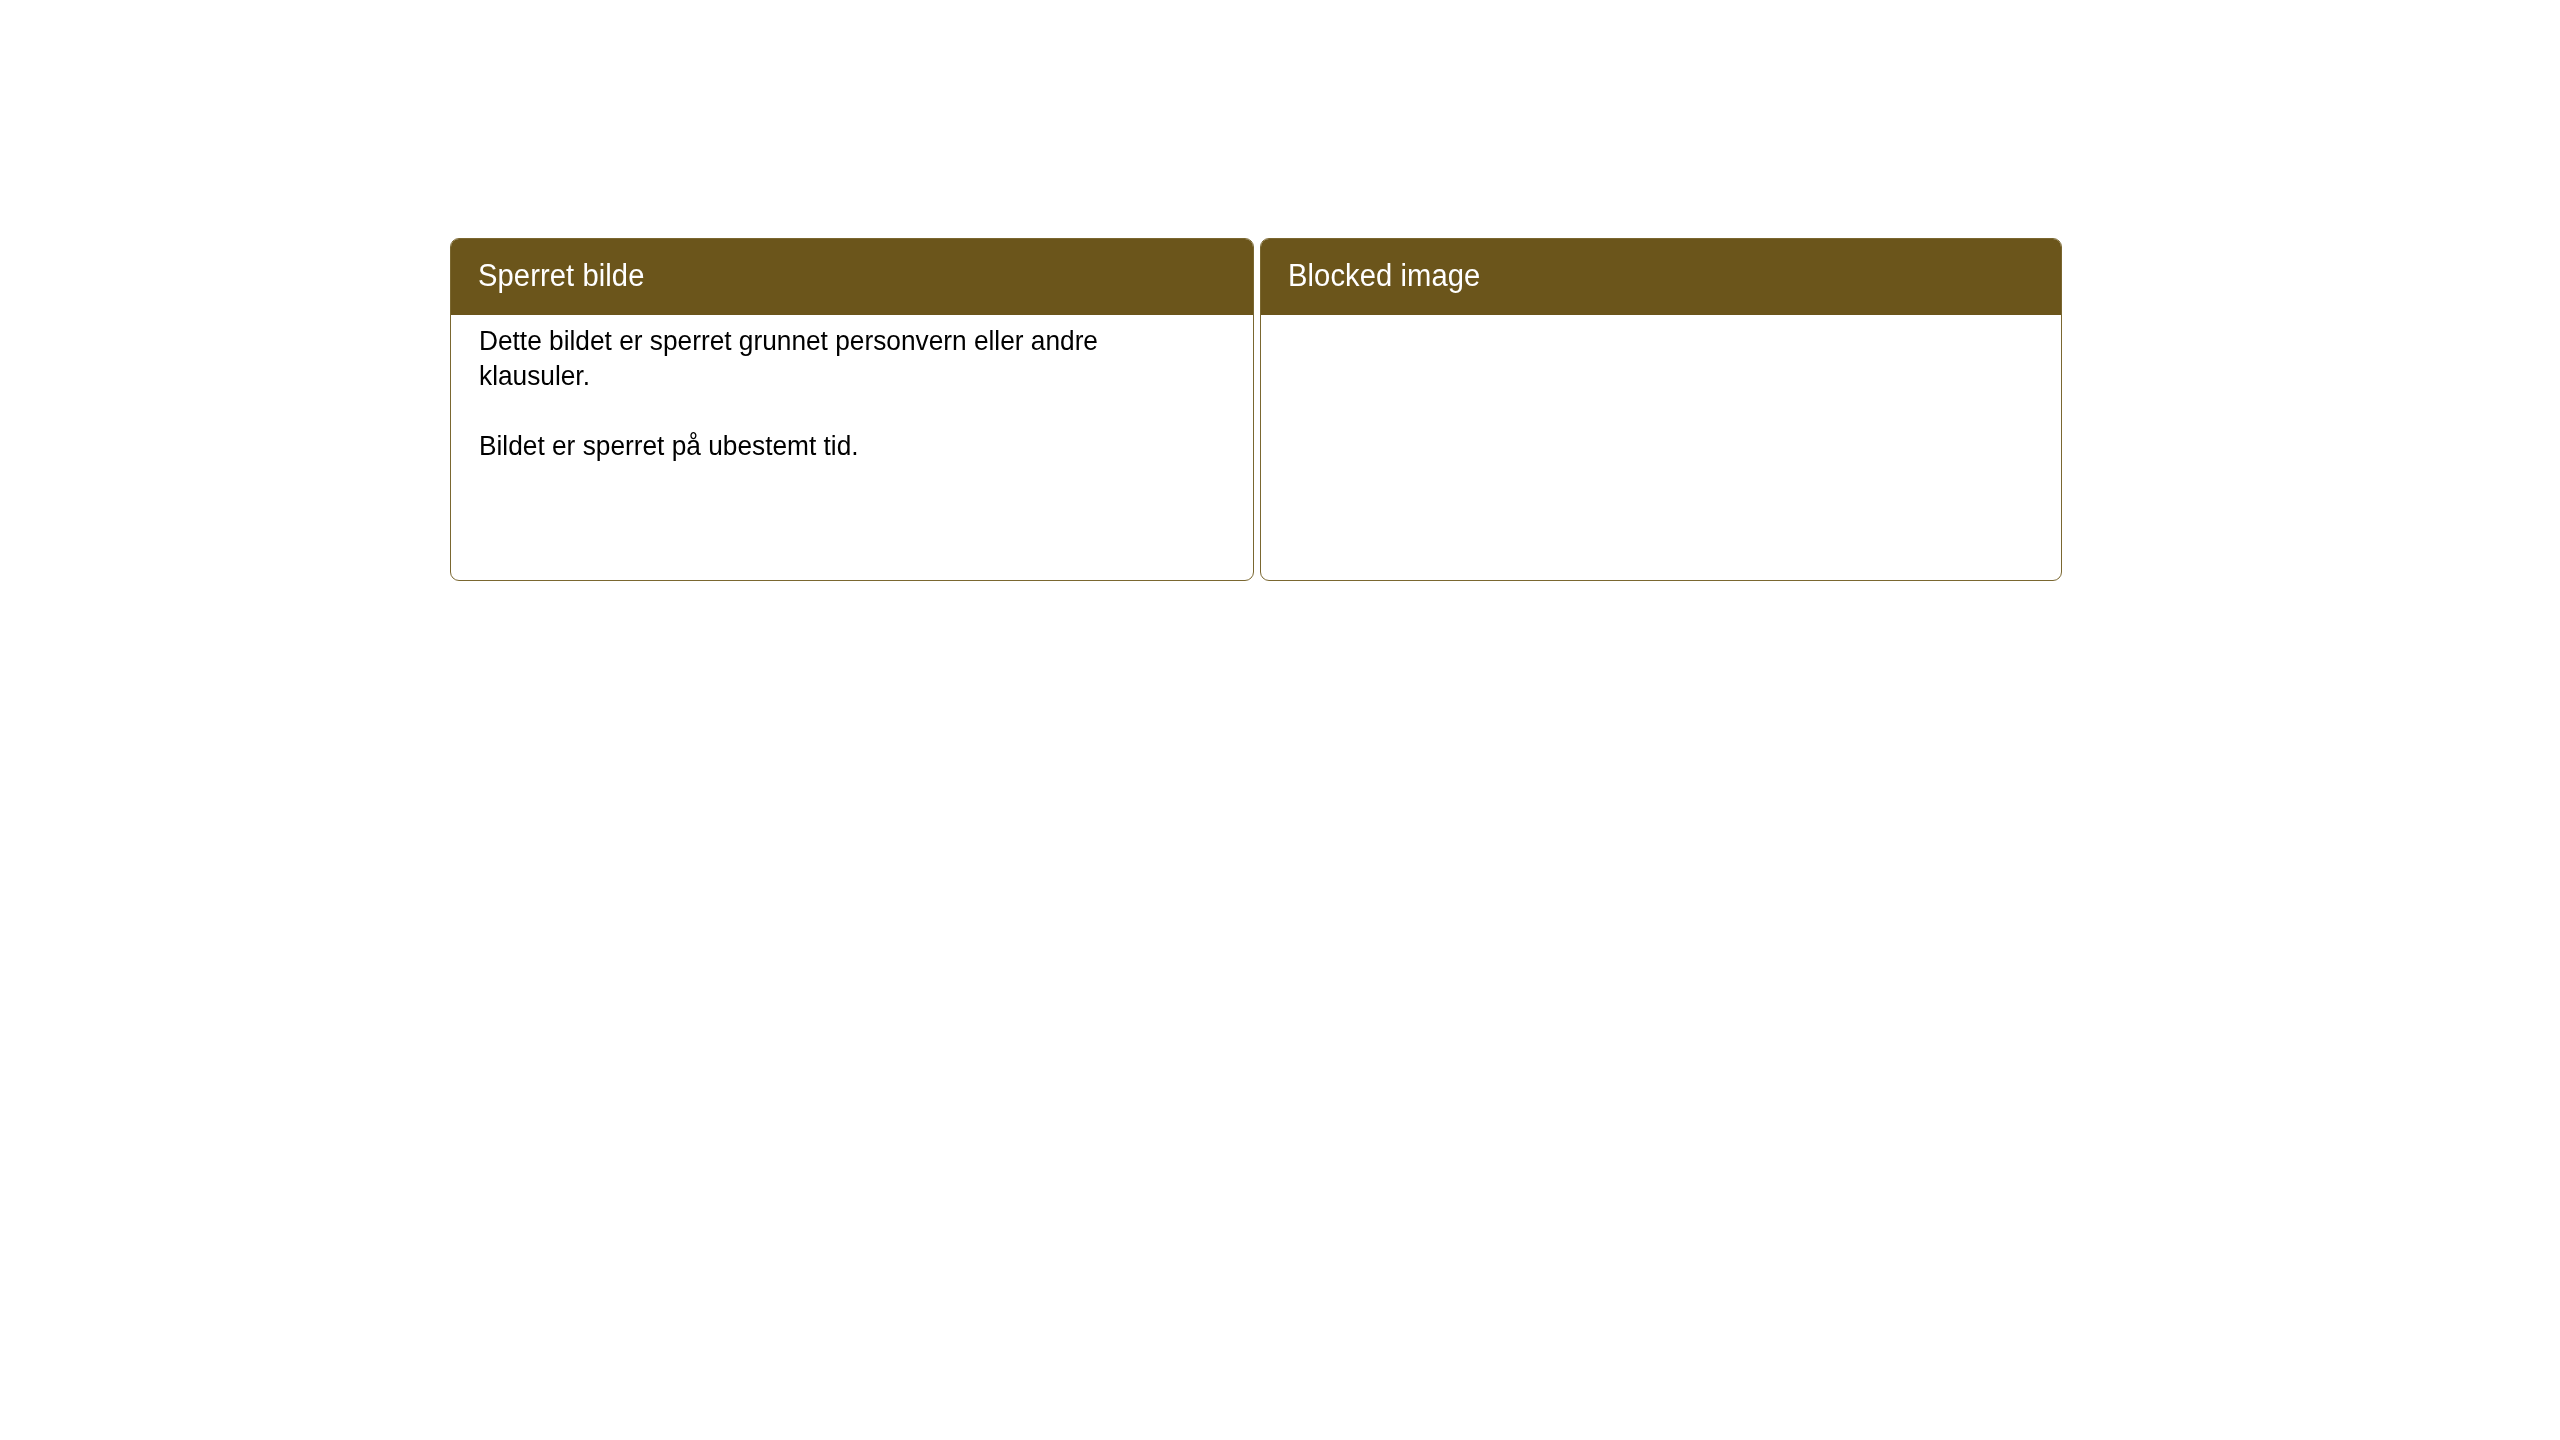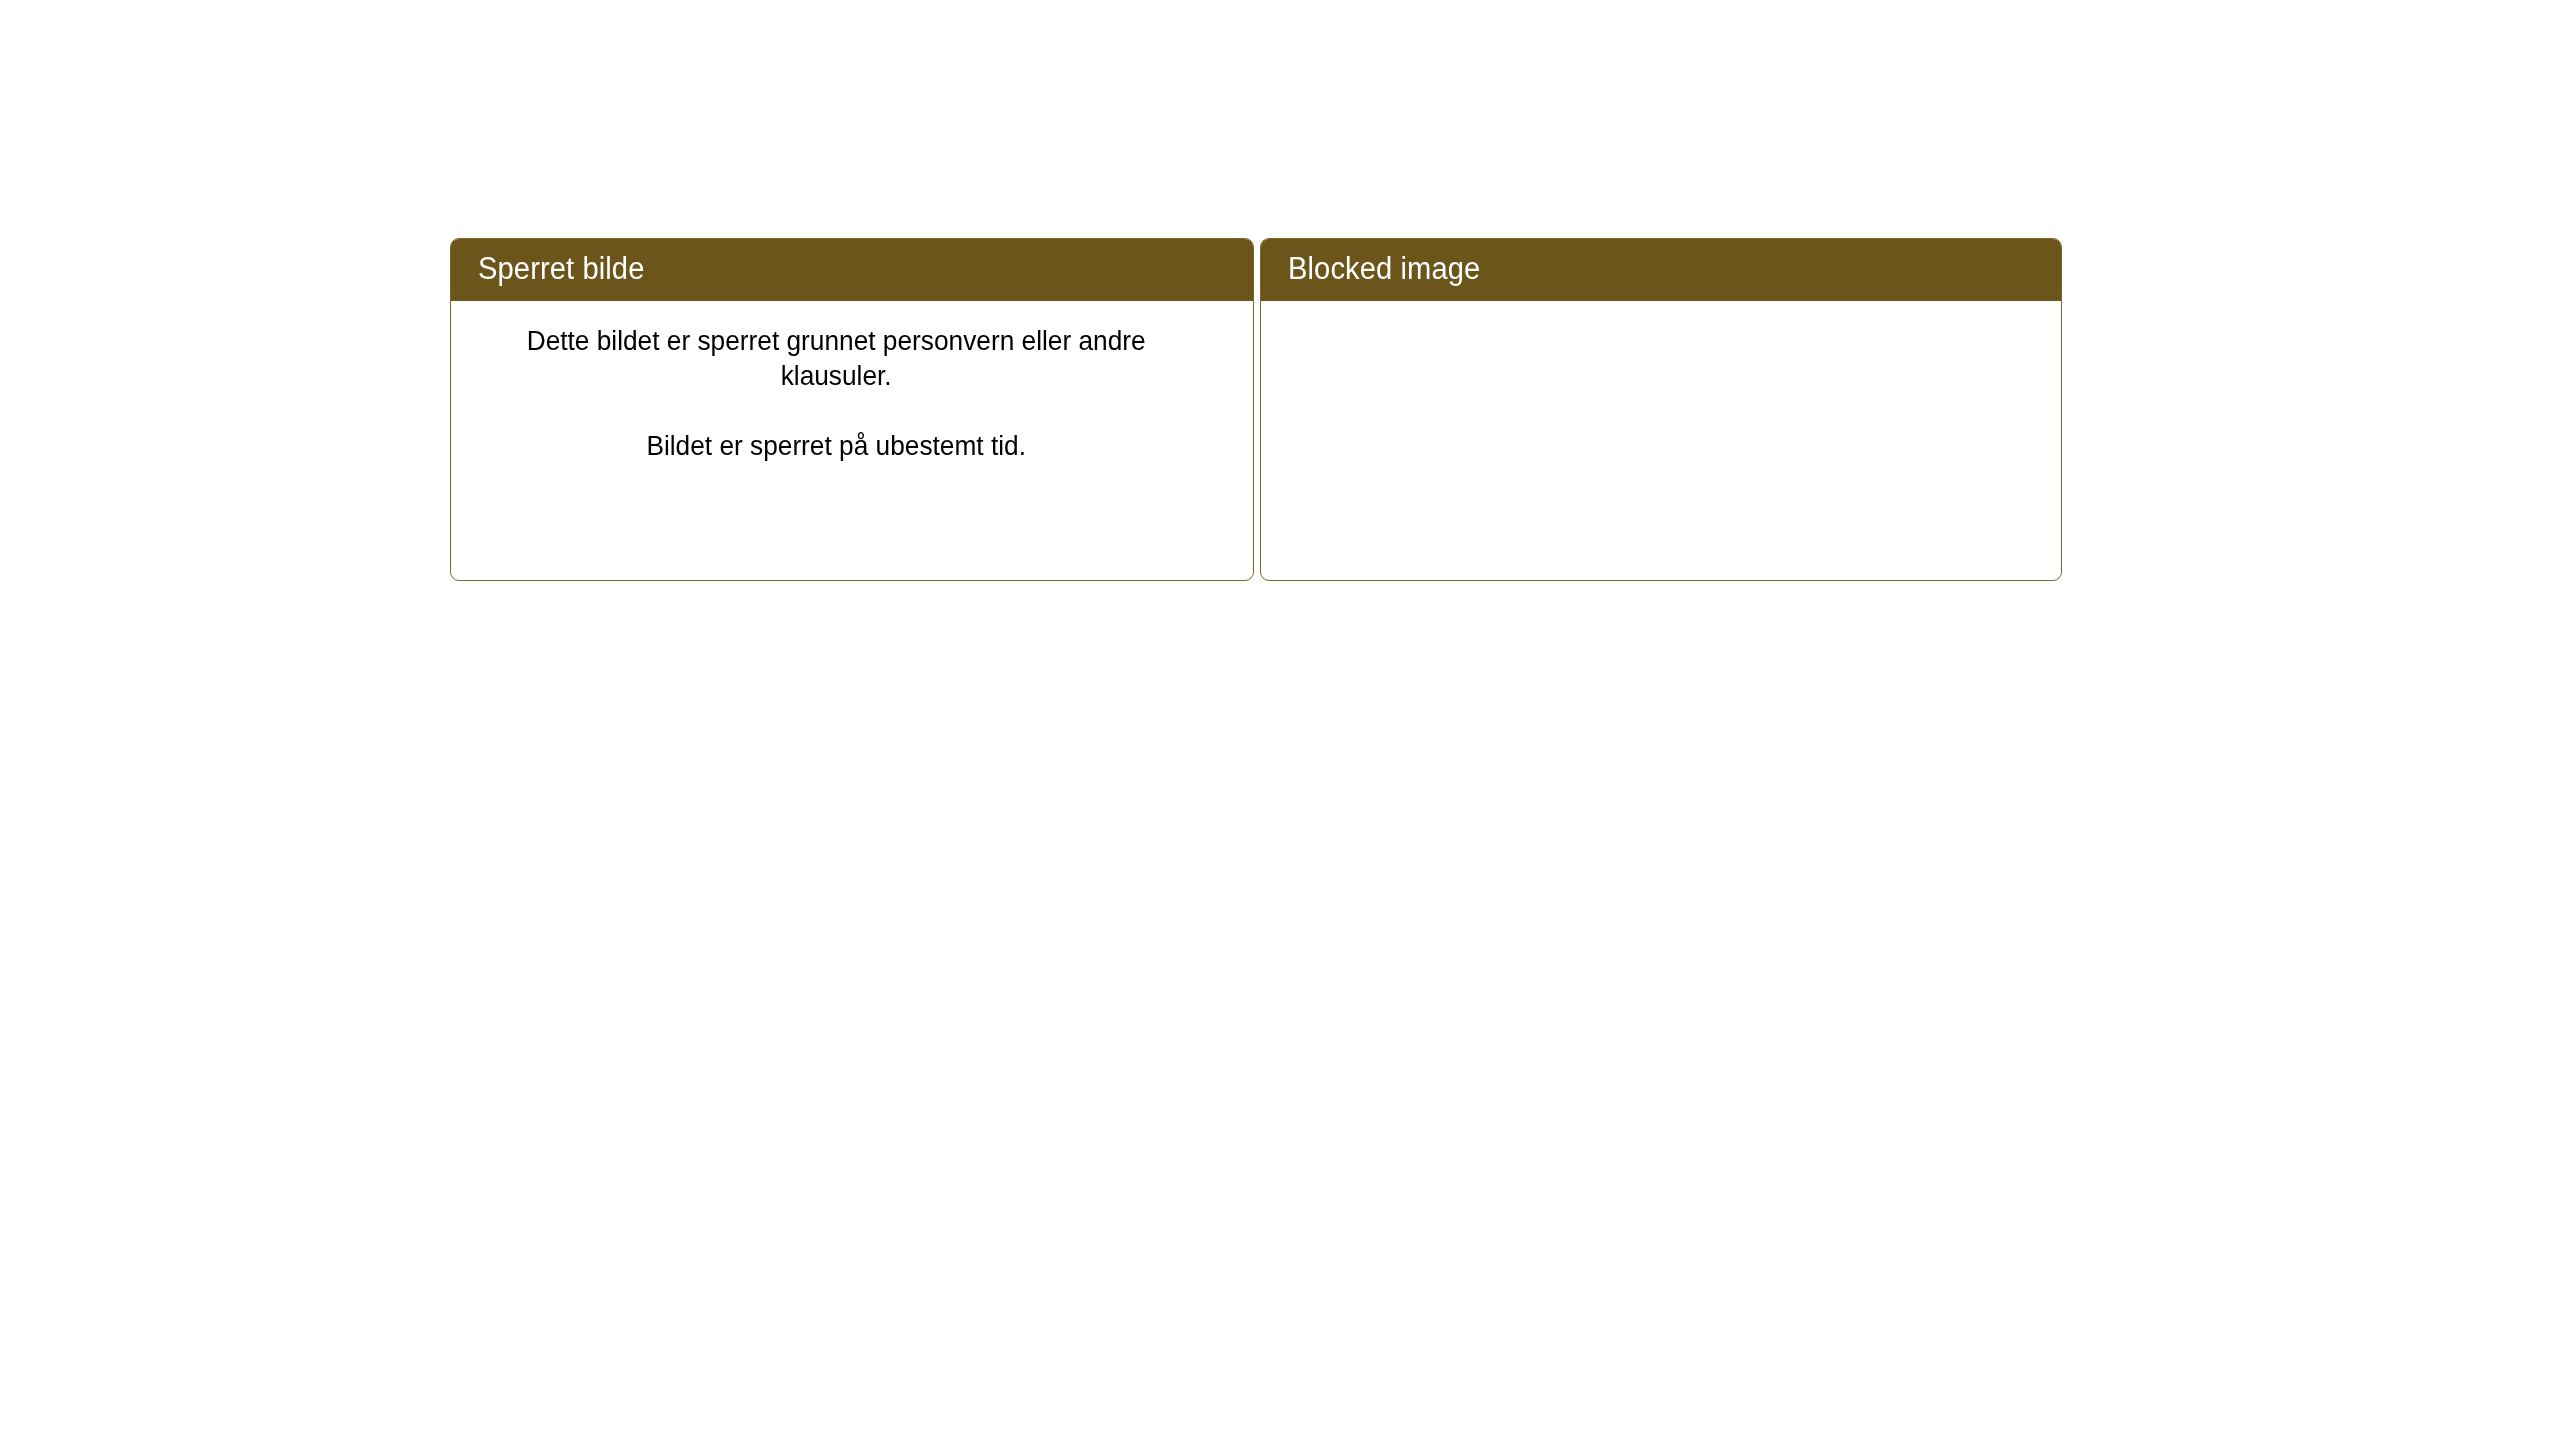--- a/index.html
+++ b/index.html
@@ -40,21 +40,21 @@
 
   #card-blocked-en {
     left: 1260px;
     top: 238px;
     width: 802px;
     height: 343px;
   }
 
   .notice-card-header {
     box-sizing: border-box;
-    height: 63px;
+    height: 77px;
     background: #6b551b;
     margin: -1px -1px 0 -1px;
     border-top-left-radius: 9px;
     border-top-right-radius: 9px;
     display: flex;
     align-items: center;
     padding: 0 0 2px 28px;
   }
 
   .notice-card-title {
@@ -62,22 +62,21 @@
     font-size: 31px;
     line-height: 1;
     font-weight: 400;
     letter-spacing: 0.1px;
     transform: scaleX(0.94);
     transform-origin: left center;
     white-space: nowrap;
   }
 
   .notice-card-body {
-    padding: 22px 26px 0 28px;
-    text-align: center;
+    padding: 8px 26px 0 28px;
   }
 
   .notice-paragraph {
     color: #000000;
     font-size: 27.5px;
     line-height: 35px;
     font-weight: 400;
     margin: 0;
     transform: scaleX(0.955);
     transform-origin: left top;

